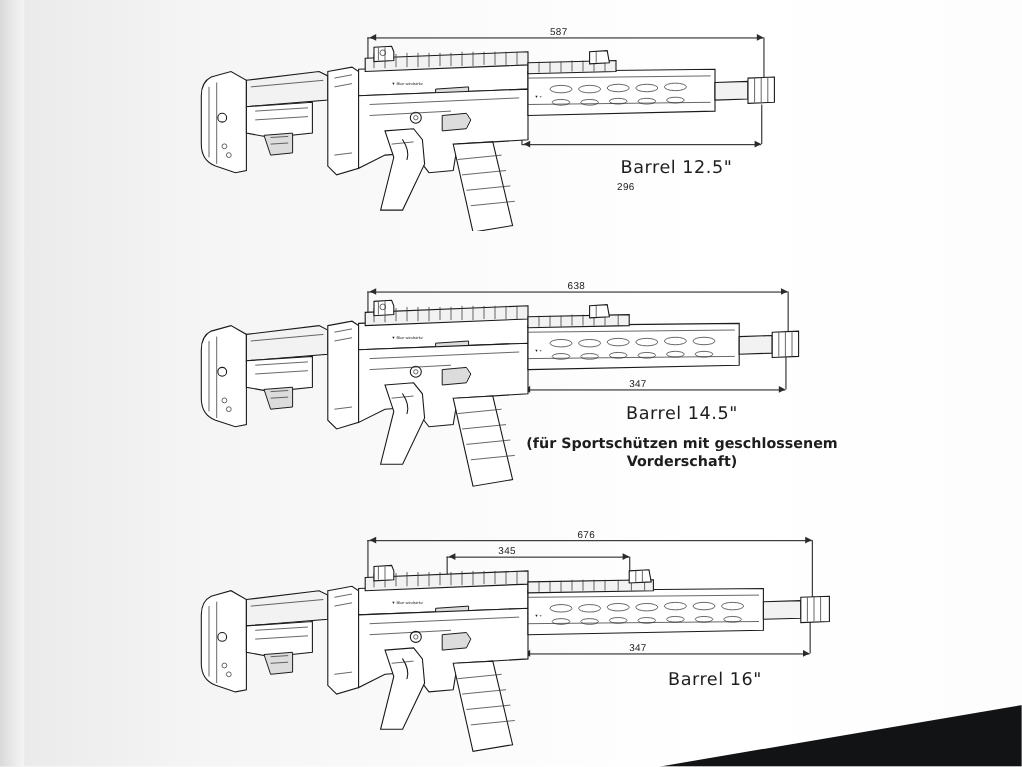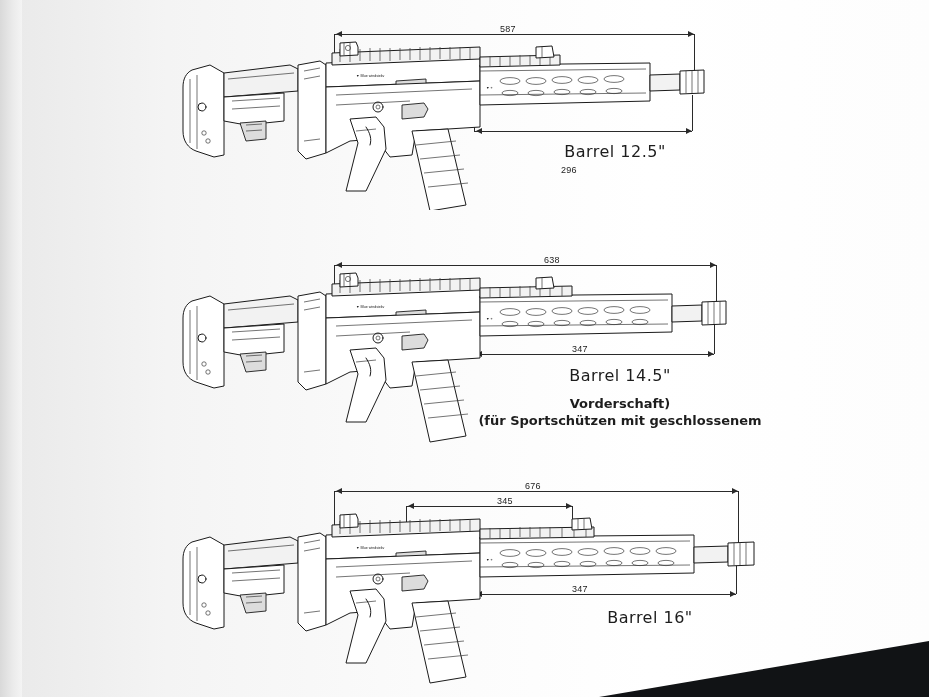--- a/index.html
+++ b/index.html
@@ -186,21 +186,21 @@
     </div>
   </div>
 
   <div class="variant" style="left:0; top:232px; width:929px; height:232px;">
 
     <div class="dim" style="left:334px; top:33px; width:382px;"></div>
     <div class="dim-tick" style="left:334px; top:33px; height:36px;"></div>
     <div class="dim-tick" style="left:716px; top:33px; height:50px;"></div>
     <div class="arrowL" style="left:336px; top:30px;"></div>
     <div class="arrowR" style="left:710px; top:30px;"></div>
-    <div class="dim-label" style="left:544px; top:23px;">638</div>
+    <div class="dim-label" style="left:516px; top:23px;">638</div>
 
     <div class="dim" style="left:474px; top:122px; width:240px;"></div>
     <div class="dim-tick" style="left:474px; top:92px; height:30px;"></div>
     <div class="dim-tick" style="left:714px; top:88px; height:34px;"></div>
     <div class="arrowL" style="left:476px; top:119px;"></div>
     <div class="arrowR" style="left:708px; top:119px;"></div>
     <div class="dim-label" style="left:572px; top:112px;">347</div>
 
     <svg class="gun" width="580" height="200" viewBox="0 0 580 200" style="position:absolute; left:180px; top:34px;">
       <path class="fill-w" d="M12 35 C6 38 3 44 3 52 L3 96 C3 106 8 113 16 116 L34 122 L44 120 L44 38 L30 30 Z"></path>
@@ -254,41 +254,41 @@
       <path class="fill-w" d="M356 12 L372 11 L374 22 L356 23 Z"></path>
       <path class="ln-thin" d="M362 12 L362 22"></path>
       <path class="fill-l" d="M492 40 L522 39 L522 55 L492 56 Z"></path>
       <path class="fill-w" d="M522 36 L546 35 L546 58 L522 59 Z"></path>
       <path class="ln-thin" d="M528 36 L528 58 M534 35 L534 58 M540 35 L540 58"></path>
     </svg>
 
     <div class="caption" style="left:470px; top:134px; width:300px;">
       <div class="cap-title">Barrel 14.5"</div>
       <div class="cap-sub">
+        <div>(für Sportschützen mit geschlossenem</div>
         <div>Vorderschaft)</div>
-        <div>(für Sportschützen mit geschlossenem</div>
       </div>
     </div>
   </div>
 
   <div class="variant" style="left:0; top:464px; width:752px; height:233px;">
 
     <div class="dim" style="left:334px; top:27px; width:404px;"></div>
     <div class="dim-tick" style="left:334px; top:27px; height:48px;"></div>
     <div class="dim-tick" style="left:738px; top:27px; height:66px;"></div>
     <div class="arrowL" style="left:336px; top:24px;"></div>
     <div class="arrowR" style="left:732px; top:24px;"></div>
     <div class="dim-label" style="left:525px; top:17px;">676</div>
 
     <div class="dim" style="left:406px; top:42px; width:166px;"></div>
     <div class="dim-tick" style="left:406px; top:42px; height:26px;"></div>
     <div class="dim-tick" style="left:572px; top:42px; height:22px;"></div>
     <div class="arrowL" style="left:408px; top:39px;"></div>
     <div class="arrowR" style="left:566px; top:39px;"></div>
-    <div class="dim-label" style="left:497px; top:32px;">345</div>
+    <div class="dim-label" style="left:453px; top:32px;">345</div>
 
     <div class="dim" style="left:474px; top:130px; width:262px;"></div>
     <div class="dim-tick" style="left:474px; top:100px; height:30px;"></div>
     <div class="dim-tick" style="left:736px; top:96px; height:34px;"></div>
     <div class="arrowL" style="left:476px; top:127px;"></div>
     <div class="arrowR" style="left:730px; top:127px;"></div>
     <div class="dim-label" style="left:572px; top:120px;">347</div>
 
     <svg class="gun" width="600" height="200" viewBox="0 0 600 200" style="position:absolute; left:180px; top:43px;">
       <path class="fill-w" d="M12 35 C6 38 3 44 3 52 L3 96 C3 106 8 113 16 116 L34 122 L44 120 L44 38 L30 30 Z"></path>

